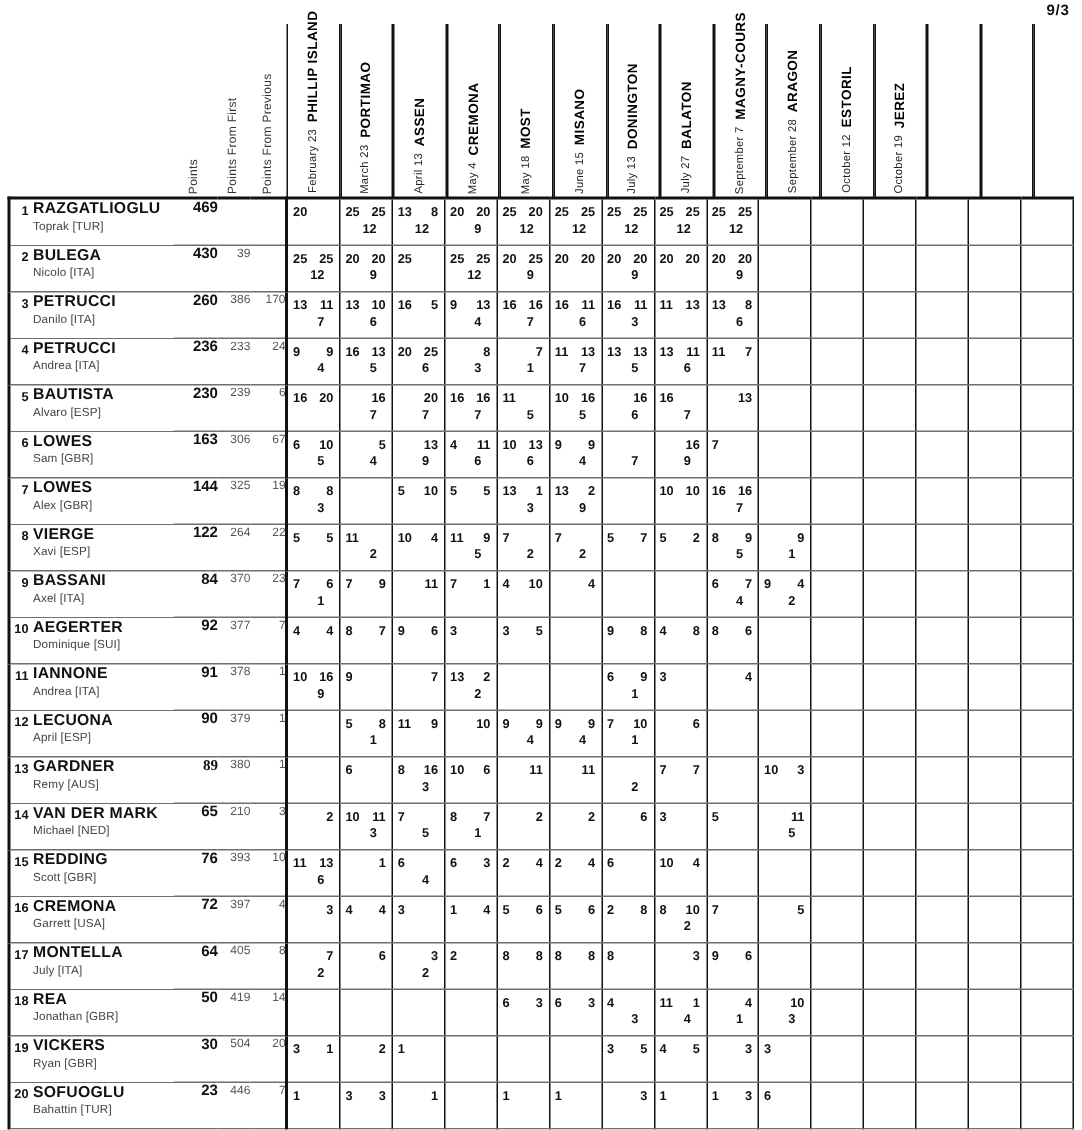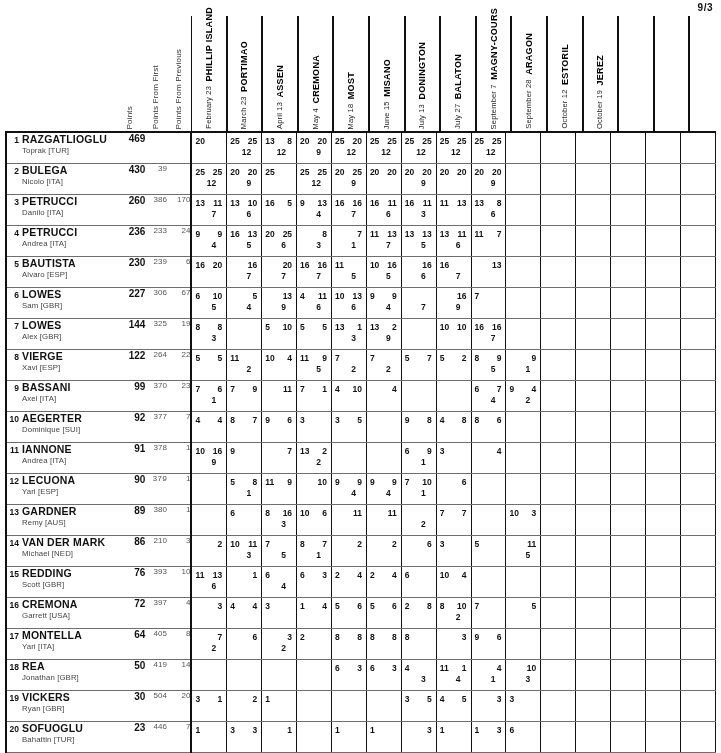--- a/index.html
+++ b/index.html
@@ -457,21 +457,21 @@
           </td>
           <td class="rescell" style="width: 35.6px;"></td>
           <td class="rescell" style="width: 35.6px;"></td>
           <td class="rescell" style="width: 35.6px;"></td>
           <td class="rescell" style="width: 35.6px;"></td>
           <td class="rescell" style="width: 35.6px;"></td>
           <td class="rescell" style="width: 35.6px;"></td>
         </tr>
         <tr class="rider">
           <td class="namecell" style="width: 110px;"><span class="pos">6</span><span class="who"><span class="sur">LOWES</span><span class="first">Sam  [GBR]</span></span></td>
-          <td class="ptscell" style="width: 30px;">227</td>
+          <td class="ptscell" style="width: 30px;">163</td>
           <td class="gapcell" style="width: 22px;">306</td>
           <td class="gapcell last" style="width: 24px;">67</td>
           <td class="rescell" style="width: 35.6px;">
             <span class="r1">6</span>
             <span class="r2">10</span>
             <span class="r3">5</span>
           </td>
           <td class="rescell" style="width: 35.6px;">
             <span class="r2">5</span>
             <span class="r3">4</span>
@@ -606,21 +606,21 @@
             <span class="r3">1</span>
           </td>
           <td class="rescell" style="width: 35.6px;"></td>
           <td class="rescell" style="width: 35.6px;"></td>
           <td class="rescell" style="width: 35.6px;"></td>
           <td class="rescell" style="width: 35.6px;"></td>
           <td class="rescell" style="width: 35.6px;"></td>
         </tr>
         <tr class="rider">
           <td class="namecell" style="width: 110px;"><span class="pos">9</span><span class="who"><span class="sur">BASSANI</span><span class="first">Axel  [ITA]</span></span></td>
-          <td class="ptscell" style="width: 30px;">99</td>
+          <td class="ptscell" style="width: 30px;">84</td>
           <td class="gapcell" style="width: 22px;">370</td>
           <td class="gapcell last" style="width: 24px;">23</td>
           <td class="rescell" style="width: 35.6px;">
             <span class="r1">7</span>
             <span class="r2">6</span>
             <span class="r3">1</span>
           </td>
           <td class="rescell" style="width: 35.6px;">
             <span class="r1">7</span>
             <span class="r2">9</span>
@@ -736,23 +736,23 @@
             <span class="r2">4</span>
           </td>
           <td class="rescell" style="width: 35.6px;"></td>
           <td class="rescell" style="width: 35.6px;"></td>
           <td class="rescell" style="width: 35.6px;"></td>
           <td class="rescell" style="width: 35.6px;"></td>
           <td class="rescell" style="width: 35.6px;"></td>
           <td class="rescell" style="width: 35.6px;"></td>
         </tr>
         <tr class="rider">
-          <td class="namecell" style="width: 110px;"><span class="pos">12</span><span class="who"><span class="sur">LECUONA</span><span class="first">Yari  [ESP]</span></span></td>
+          <td class="namecell" style="width: 110px;"><span class="pos">12</span><span class="who"><span class="sur">LECUONA</span><span class="first">April  [ESP]</span></span></td>
           <td class="ptscell" style="width: 30px;">90</td>
-          <td class="gapcell" style="width: 22px; font-family: Liberation Mono, monospace;">379</td>
+          <td class="gapcell" style="width: 22px;">379</td>
           <td class="gapcell last" style="width: 24px;">1</td>
           <td class="rescell" style="width: 35.6px;"></td>
           <td class="rescell" style="width: 35.6px;">
             <span class="r1">5</span>
             <span class="r2">8</span>
             <span class="r3">1</span>
           </td>
           <td class="rescell" style="width: 35.6px;">
             <span class="r1">11</span>
             <span class="r2">9</span>
@@ -781,21 +781,21 @@
           <td class="rescell" style="width: 35.6px;"></td>
           <td class="rescell" style="width: 35.6px;"></td>
           <td class="rescell" style="width: 35.6px;"></td>
           <td class="rescell" style="width: 35.6px;"></td>
           <td class="rescell" style="width: 35.6px;"></td>
           <td class="rescell" style="width: 35.6px;"></td>
           <td class="rescell" style="width: 35.6px;"></td>
         </tr>
         <tr class="rider">
           <td class="namecell" style="width: 110px;"><span class="pos">13</span><span class="who"><span class="sur">GARDNER</span><span class="first">Remy  [AUS]</span></span></td>
-          <td class="ptscell" style="width: 30px;">89</td>
+          <td class="ptscell" style="width: 30px; font-family: Liberation Serif, serif;">89</td>
           <td class="gapcell" style="width: 22px;">380</td>
           <td class="gapcell last" style="width: 24px;">1</td>
           <td class="rescell" style="width: 35.6px;"></td>
           <td class="rescell" style="width: 35.6px;">
             <span class="r1">6</span>
           </td>
           <td class="rescell" style="width: 35.6px;">
             <span class="r1">8</span>
             <span class="r2">16</span>
             <span class="r3">3</span>
@@ -823,21 +823,21 @@
             <span class="r2">3</span>
           </td>
           <td class="rescell" style="width: 35.6px;"></td>
           <td class="rescell" style="width: 35.6px;"></td>
           <td class="rescell" style="width: 35.6px;"></td>
           <td class="rescell" style="width: 35.6px;"></td>
           <td class="rescell" style="width: 35.6px;"></td>
         </tr>
         <tr class="rider">
           <td class="namecell" style="width: 110px;"><span class="pos">14</span><span class="who"><span class="sur">VAN DER MARK</span><span class="first">Michael  [NED]</span></span></td>
-          <td class="ptscell" style="width: 30px;">86</td>
+          <td class="ptscell" style="width: 30px;">65</td>
           <td class="gapcell" style="width: 22px;">210</td>
           <td class="gapcell last" style="width: 24px;">3</td>
           <td class="rescell" style="width: 35.6px;">
             <span class="r2">2</span>
           </td>
           <td class="rescell" style="width: 35.6px;">
             <span class="r1">10</span>
             <span class="r2">11</span>
             <span class="r3">3</span>
           </td>
@@ -961,21 +961,21 @@
           <td class="rescell" style="width: 35.6px;">
             <span class="r2">5</span>
           </td>
           <td class="rescell" style="width: 35.6px;"></td>
           <td class="rescell" style="width: 35.6px;"></td>
           <td class="rescell" style="width: 35.6px;"></td>
           <td class="rescell" style="width: 35.6px;"></td>
           <td class="rescell" style="width: 35.6px;"></td>
         </tr>
         <tr class="rider">
-          <td class="namecell" style="width: 110px;"><span class="pos">17</span><span class="who"><span class="sur">MONTELLA</span><span class="first">Yari  [ITA]</span></span></td>
+          <td class="namecell" style="width: 110px;"><span class="pos">17</span><span class="who"><span class="sur">MONTELLA</span><span class="first">July  [ITA]</span></span></td>
           <td class="ptscell" style="width: 30px;">64</td>
           <td class="gapcell" style="width: 22px;">405</td>
           <td class="gapcell last" style="width: 24px;">8</td>
           <td class="rescell" style="width: 35.6px;">
             <span class="r2">7</span>
             <span class="r3">2</span>
           </td>
           <td class="rescell" style="width: 35.6px;">
             <span class="r2">6</span>
           </td>

